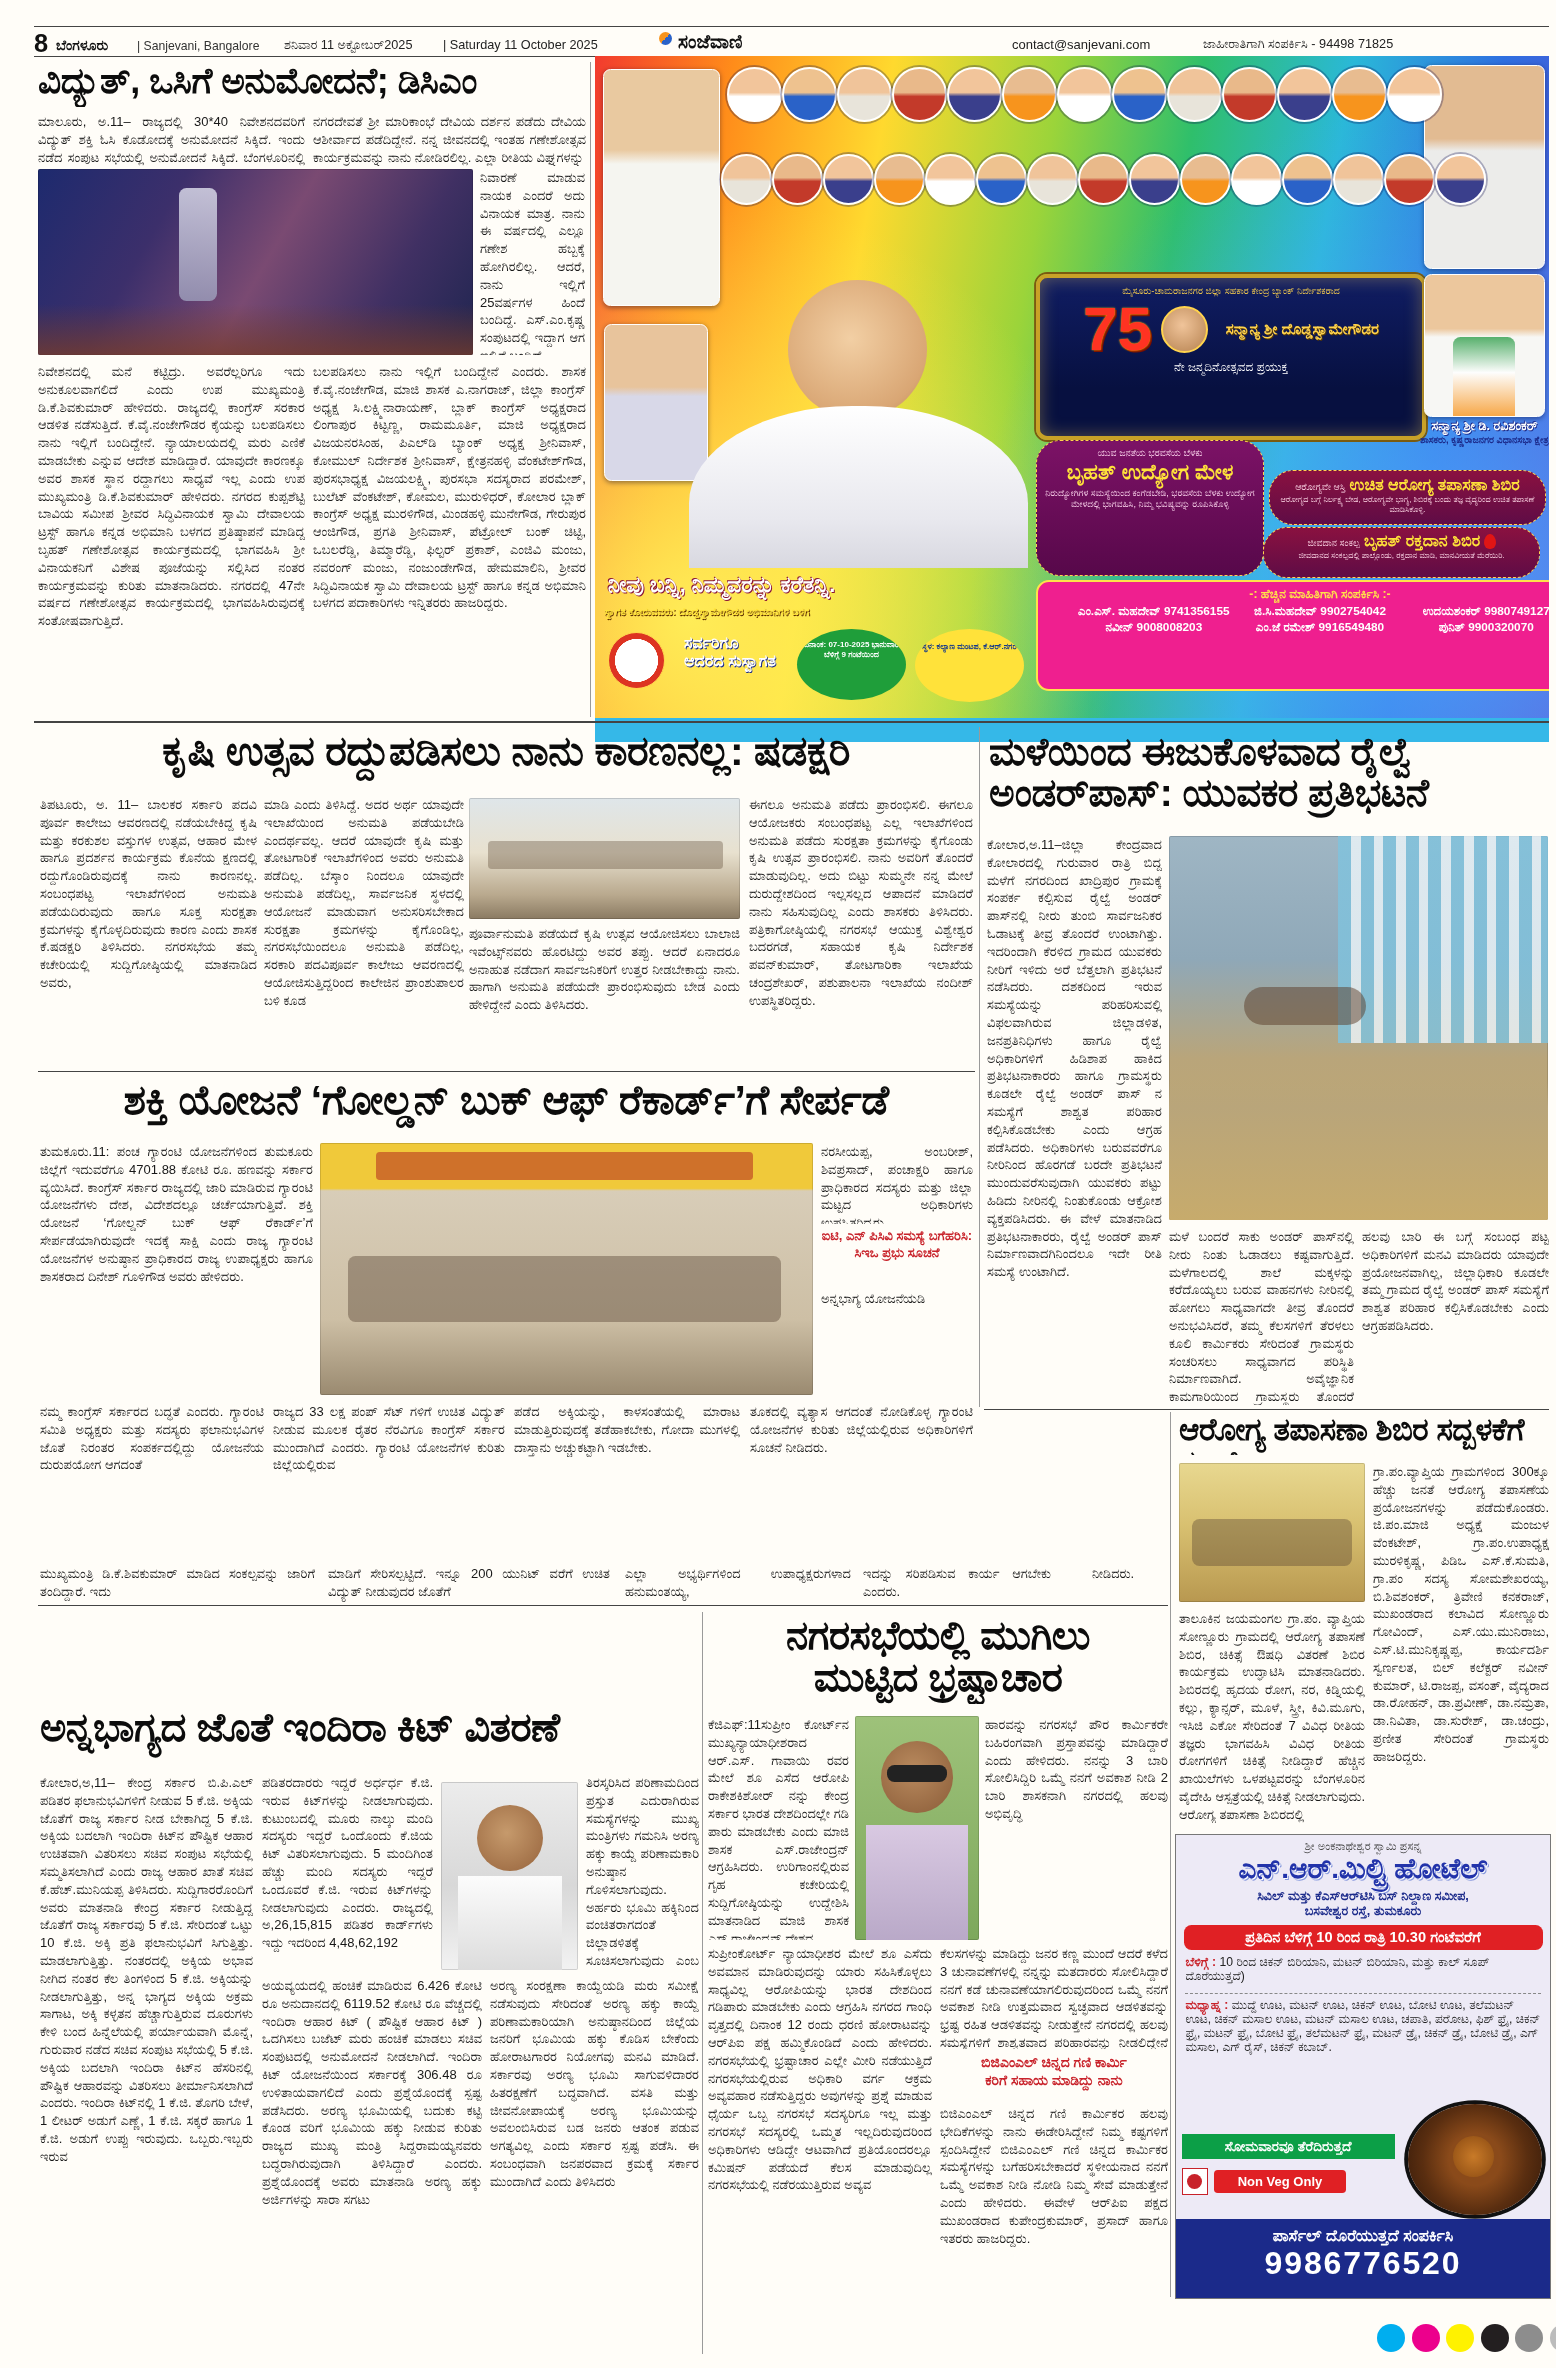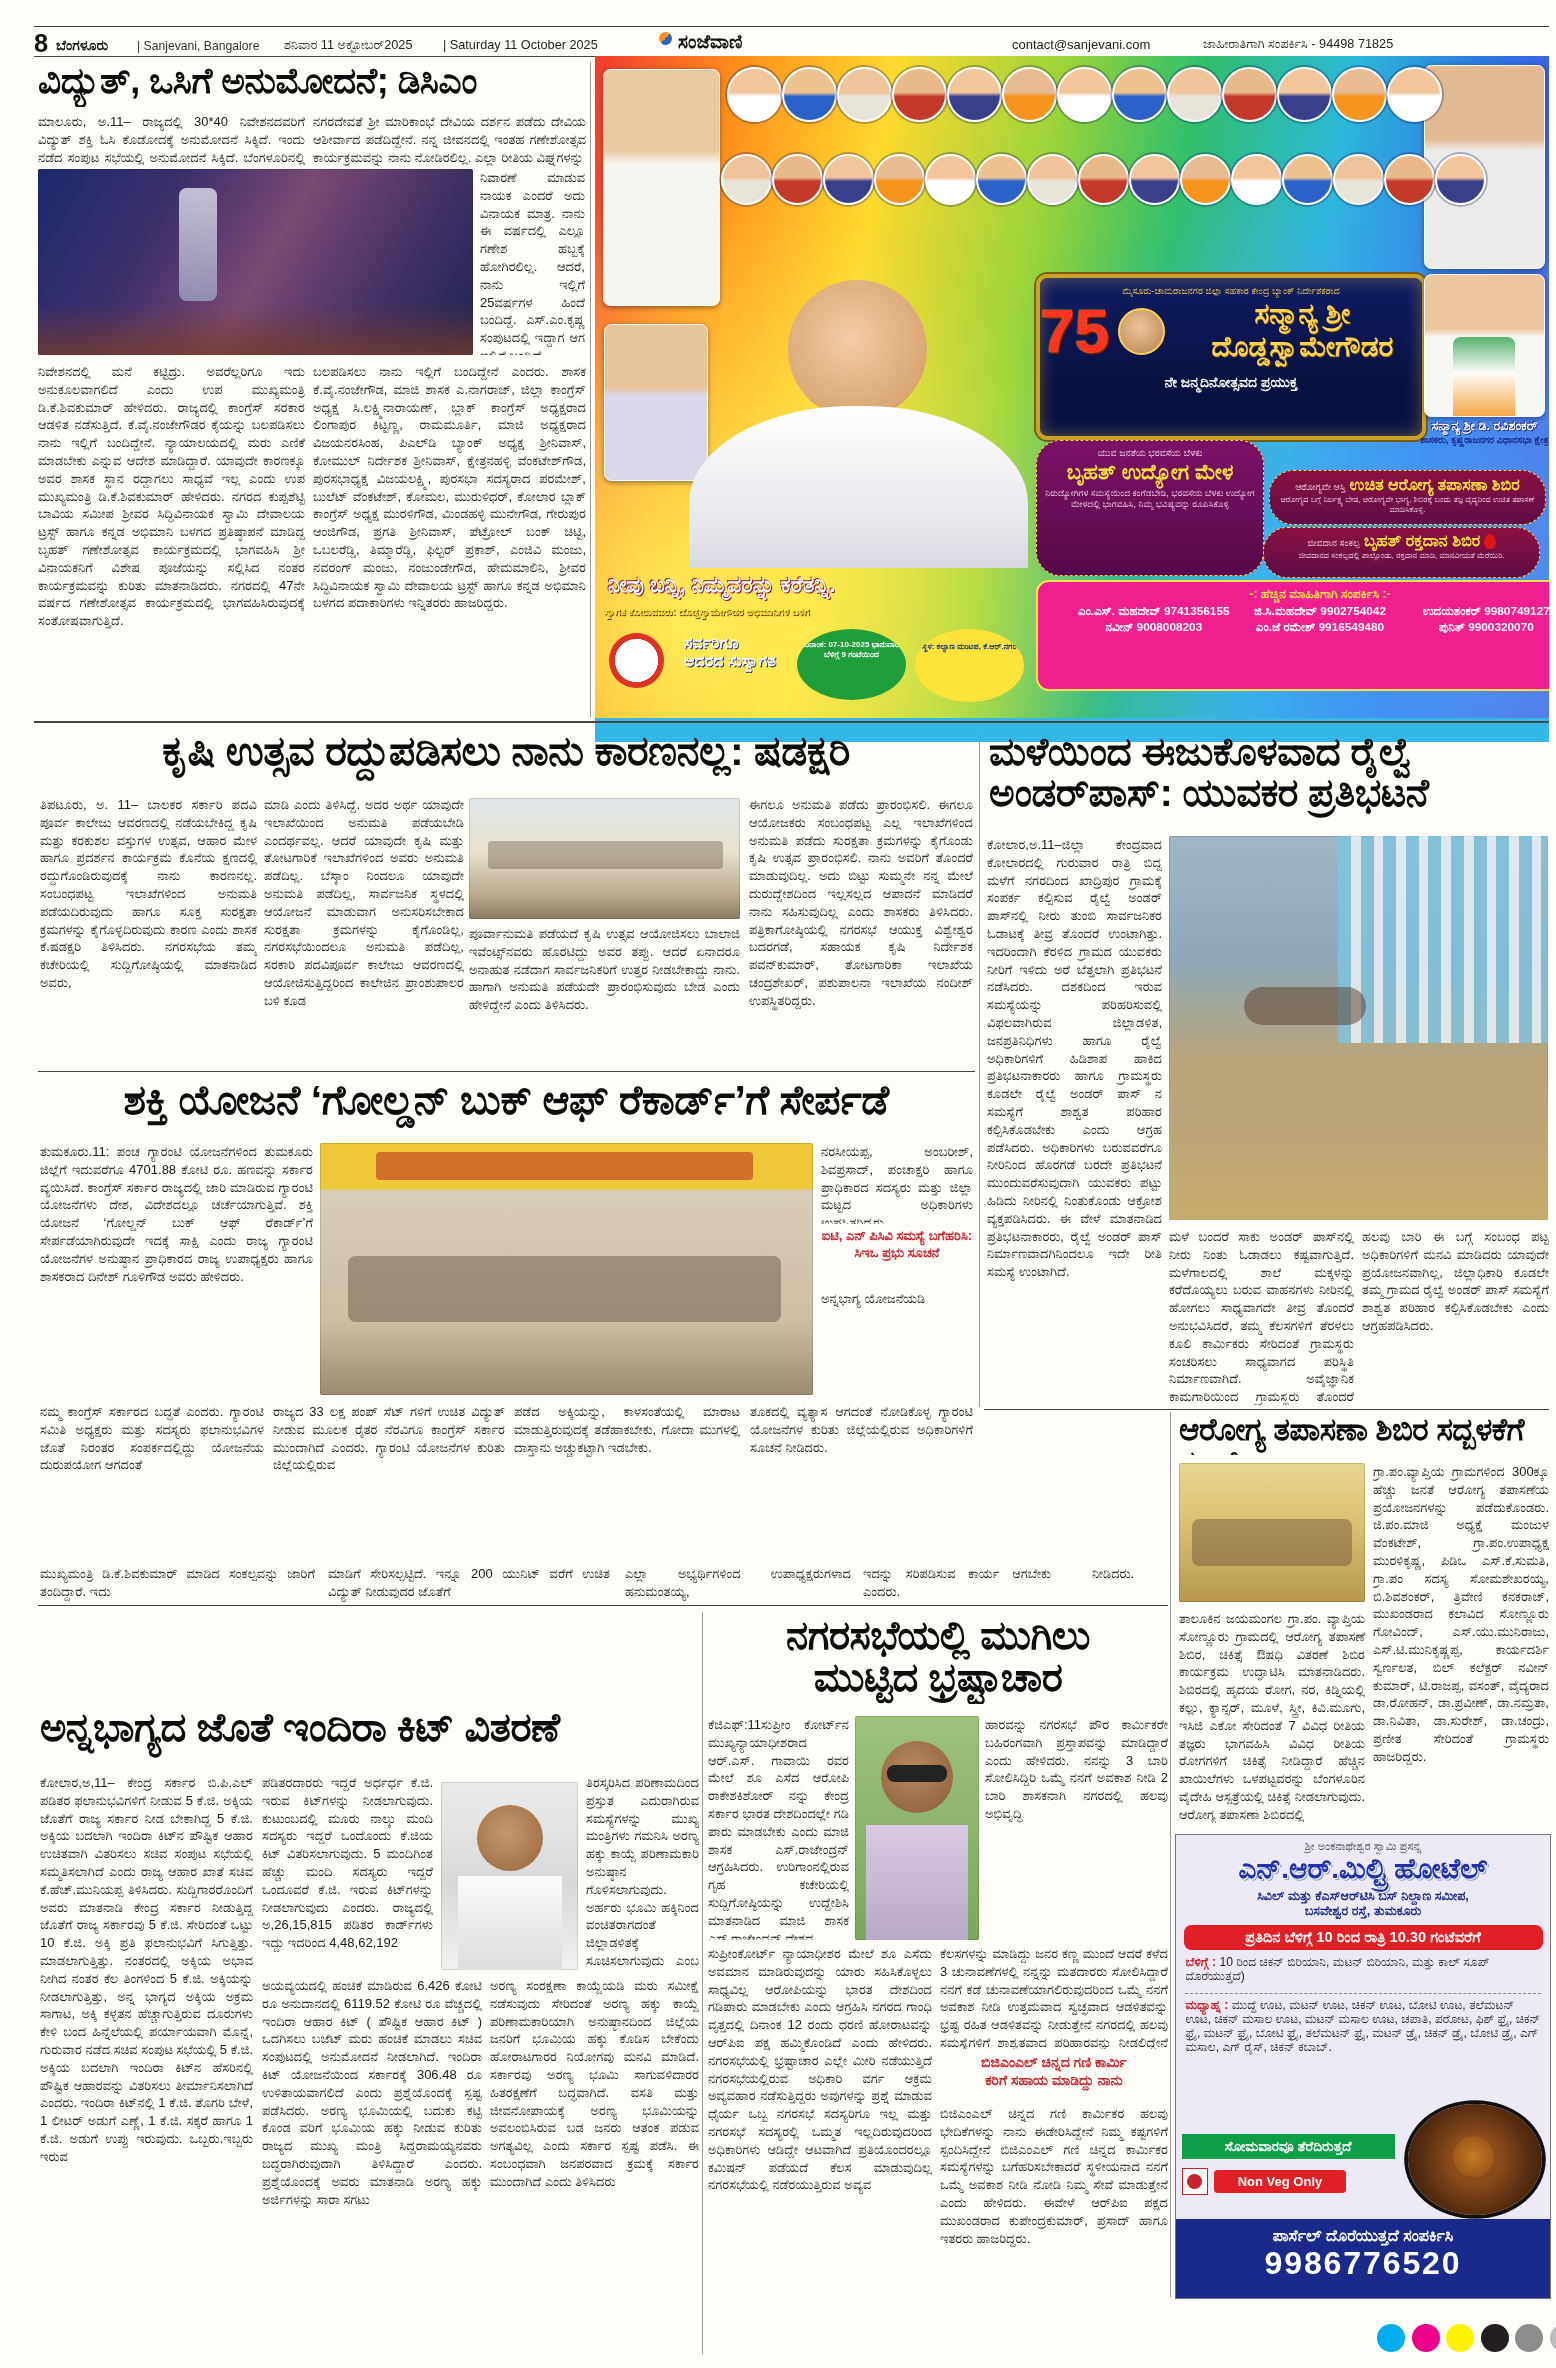--- a/index.html
+++ b/index.html
@@ -104,23 +104,23 @@
     <div class="abs bigport" style="left:9.4px;top:268px;width:102px;height:155px;background:linear-gradient(180deg,#e8c49c 40%,#d8d8e8 46%);"></div>
 
     <div class="abs" style="left:193px;top:224px;width:139px;height:139px;border-radius:50%;background:radial-gradient(circle at 45% 42%,#f2cfa4,#d9a674 70%,#b5814f);"></div>
     <div class="abs" style="left:94px;top:350px;width:339px;height:162px;border-radius:48% 48% 0 0/60% 60% 0 0;background:linear-gradient(180deg,#ffffff,#e8e8ee 70%,#d8d8e0);"></div>
 
     <div id="plaque" class="abs" style="left:441px;top:218px;width:382px;height:158px;">
       <div style="font-size:9.4px;color:#ffd34d;margin-top:6.6px;">ಮೈಸೂರು-ಚಾಮರಾಜನಗರ ಜಿಲ್ಲಾ ಸಹಕಾರ ಕೇಂದ್ರ ಬ್ಯಾಂಕ್ ನಿರ್ದೇಶಕರಾದ</div>
       <div style="display:flex;align-items:center;justify-content:center;gap:9.4px;margin-top:1.9px;">
         <span style="font-size:62px;font-weight:bold;color:#ff3322;line-height:1;text-shadow:0 0 1.9px #ffd700,1.9px 1.9px 0 #7a0c00;">75</span>
         <span style="width:43px;height:43px;border-radius:50%;border:2.8px solid #ffd34d;background:radial-gradient(circle at 45% 40%,#f0c49a,#b5814f);flex:none;"></span>
-        <span style="font-size:28px;font-weight:bold;color:#ffd34d;text-shadow:0.9px 0.9px 0 #5a3a00;margin-left:8px;">ಸನ್ಮಾನ್ಯ ಶ್ರೀ ದೊಡ್ಡಸ್ವಾಮೇಗೌಡರ</span>
-      </div>
-      <div style="font-size:14px;font-weight:bold;color:#fff;margin-top:10px;">ನೇ ಜನ್ಮದಿನೋತ್ಸವದ ಪ್ರಯುಕ್ತ</div>
+        <span style="font-size:15px;font-weight:bold;color:#ffd34d;text-shadow:0.9px 0.9px 0 #5a3a00;margin-left:8px;">ಸನ್ಮಾನ್ಯ ಶ್ರೀ ದೊಡ್ಡಸ್ವಾಮೇಗೌಡರ</span>
+      </div>
+      <div style="font-size:12px;font-weight:normal;color:#fff;margin-top:0;">ನೇ ಜನ್ಮದಿನೋತ್ಸವದ ಪ್ರಯುಕ್ತ</div>
     </div>
 
     <div class="abs bigport" style="left:829px;top:218px;width:119px;height:141px;background:linear-gradient(180deg,#ecc79d 38%,#f7f7f4 44%);">
       <div class="abs" style="left:28px;top:62px;width:62px;height:79px;background:linear-gradient(180deg,#2f9e4a,#ffffff 45%,#f7941d);opacity:.8;border-radius:7.5px 7.5px 0 0;"></div>
     </div>
     <div class="abs ctr" style="left:816px;top:363px;width:147px;">
       <div style="font-size:12.7px;font-weight:bold;color:#fff;text-shadow:0.9px 0.9px 0 #1b2a8a,-0.9px -0.9px 0 #1b2a8a;">ಸನ್ಮಾನ್ಯ ಶ್ರೀ ಡಿ. ರವಿಶಂಕರ್</div>
       <div style="font-size:9.4px;font-weight:bold;color:#1b2a8a;">ಶಾಸಕರು, ಕೃಷ್ಣರಾಜನಗರ ವಿಧಾನಸಭಾ ಕ್ಷೇತ್ರ</div>
     </div>
 

